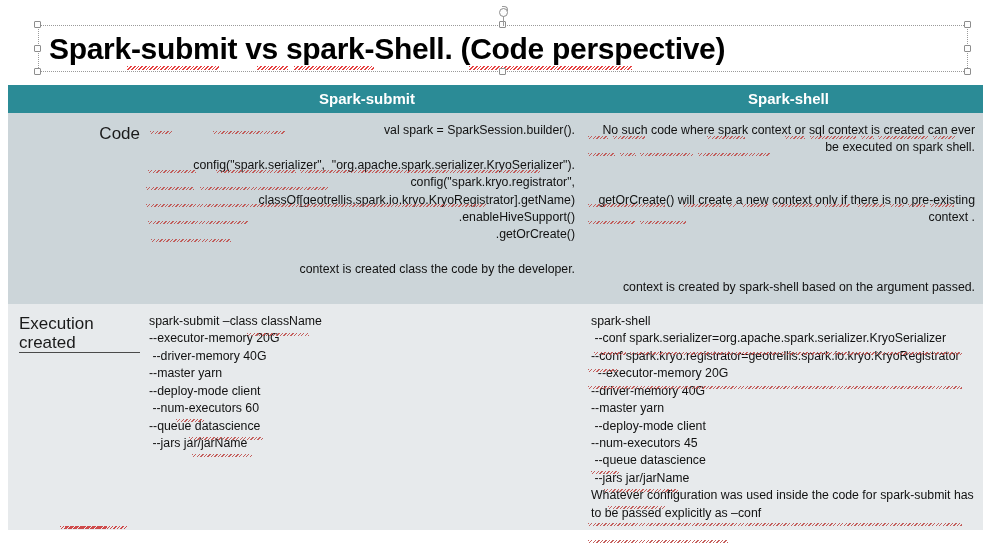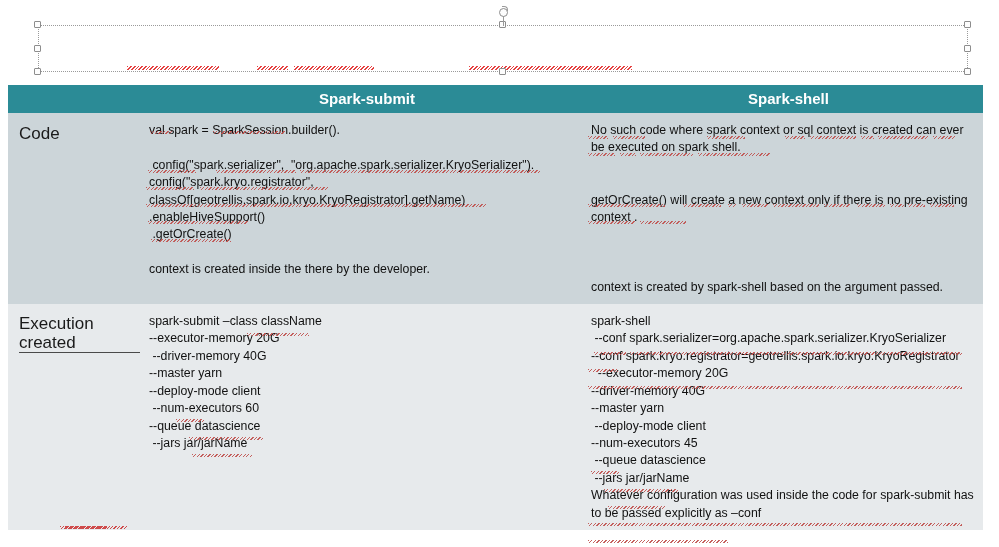--- a/index.html
+++ b/index.html
@@ -130,21 +130,21 @@
     position: absolute;
     height: 3px;
     bottom: 1px;
     background-image:
       repeating-linear-gradient(135deg,
         #cf4a4a 0px, #cf4a4a 1px,
         rgba(255,255,255,0) 1px, rgba(255,255,255,0) 2.4px);
   }
 
   
-  .row1 td { background: #ccd5d9; }
+  .row1 td { background: #ccd5d9; text-align: right; }
   .row2 td { background: #e7eaec; }
   .row1 td, .row2 td {
     border-right: 3px solid #ffffff;
     border-top: 3px solid #ffffff;
   }
   .row1 td:last-child, .row2 td:last-child { border-right: 0; }
 
   .rowlabel {
     font-family: "Liberation Sans", sans-serif;
     font-size: 17px;
@@ -178,20 +178,21 @@
       repeating-linear-gradient(135deg,
         #c0504d 0px, #c0504d 1px,
         rgba(255,255,255,0) 1px, rgba(255,255,255,0) 2.5px);
     opacity: 0.9;
   }
 </style>
 </head>
 <body>
 
 <div id="title-shape">
+  <div id="title-text">Spark-submit vs spark-Shell. (Code perspective)</div>
   <div class="sq-title" style="left:88px; top:40px; width:92px;"></div>
   <div class="sq-title" style="left:218px; top:40px; width:31px;"></div>
   <div class="sq-title" style="left:255px; top:40px; width:80px;"></div>
   <div class="sq-title" style="left:430px; top:40px; width:163px;"></div>
 </div>
 
 <div class="handle sq" style="left:34px;  top:21px;"></div>
 <div class="handle sq" style="left:499px; top:21px;"></div>
 <div class="handle sq" style="left:964px; top:21px;"></div>
 <div class="handle sq" style="left:34px;  top:45px;"></div>
@@ -229,21 +230,21 @@
       </td>
       <td>
         <div class="cell-body c1">val spark = SparkSession.builder().
 
  config("spark.serializer",  "org.apache.spark.serializer.KryoSerializer").
 config("spark.kryo.registrator",
 classOf[geotrellis.spark.io.kryo.KryoRegistrator].getName)
 .enableHiveSupport()
  .getOrCreate()
 
-context is created inside the there by the developer.</div>
+context is created class the code by the developer.</div>
       </td>
       <td>
         <div class="cell-body">No such code where spark context or sql context is created can ever be executed on spark shell.
 
 
 getOrCreate() will create a new context only if there is no pre-existing context .
 
 
 
 context is created by spark-shell based on the argument passed.</div>

